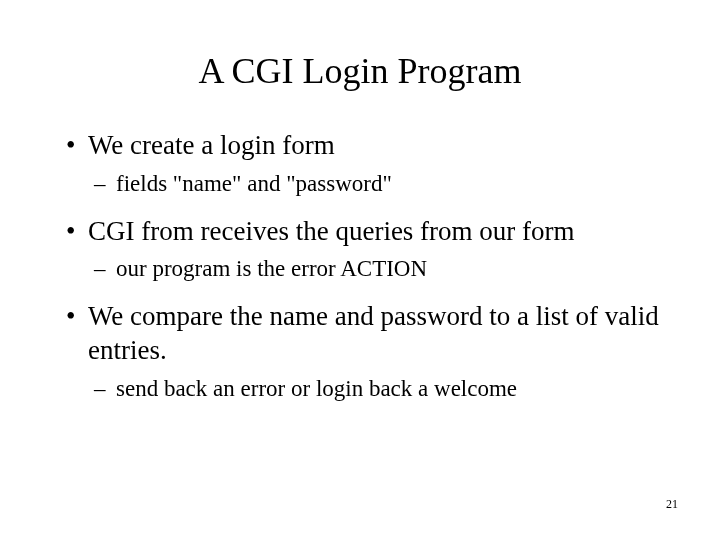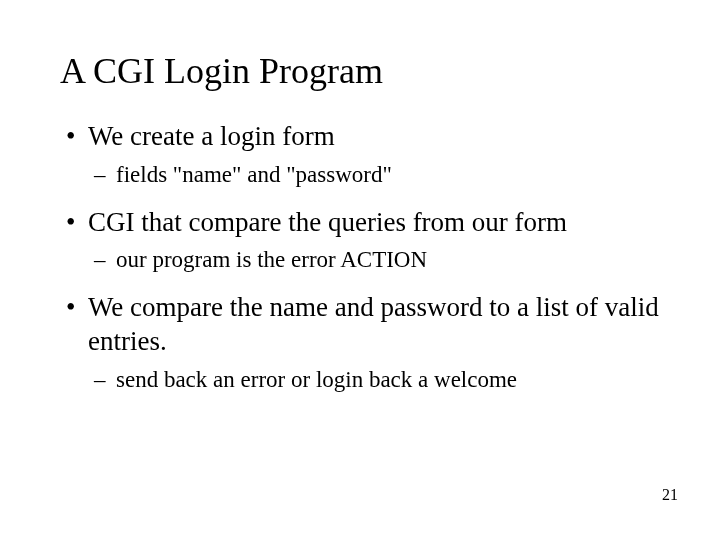--- a/index.html
+++ b/index.html
@@ -11,22 +11,23 @@
       width: 720px;
       height: 540px;
       background: #ffffff;
       font-family: "Times New Roman", Times, serif;
       color: #000000;
       position: relative;
       padding: 50px 60px 0 60px;
     }
     .title {
       font-size: 36px;
+      text-align: center;
       font-weight: normal;
-      margin-bottom: 28px;
+      margin-bottom: 37px;
     }
     .bullet-list {
       list-style: none;
     }
     .bullet-item {
       font-size: 27px;
       margin-bottom: 6px;
       padding-left: 28px;
       position: relative;
       line-height: 1.25;
@@ -45,34 +46,34 @@
       line-height: 1.3;
     }
     .sub-item::before {
       content: "–";
       position: absolute;
       left: 34px;
       top: 0;
     }
     .page-number {
       position: absolute;
-      bottom: 36px;
+      bottom: 28px;
       right: 42px;
-      font-size: 16px;
+      font-size: 12px;
     }
   </style>
 </head>
 <body>
 
 <h1 class="title">A CGI Login Program</h1>
 
 <ul class="bullet-list">
   <li class="bullet-item">We create a login form</li>
   <li class="sub-item">fields "name" and "password"</li>
 
-  <li class="bullet-item">CGI that compare the queries from our form</li>
+  <li class="bullet-item">CGI from receives the queries from our form</li>
   <li class="sub-item">our program is the error ACTION</li>
 
   <li class="bullet-item">We compare the name and password to a list of valid entries.</li>
   <li class="sub-item">send back an error or login back a welcome</li>
 </ul>
 
 <div class="page-number">21</div>
 
 </body></html>

